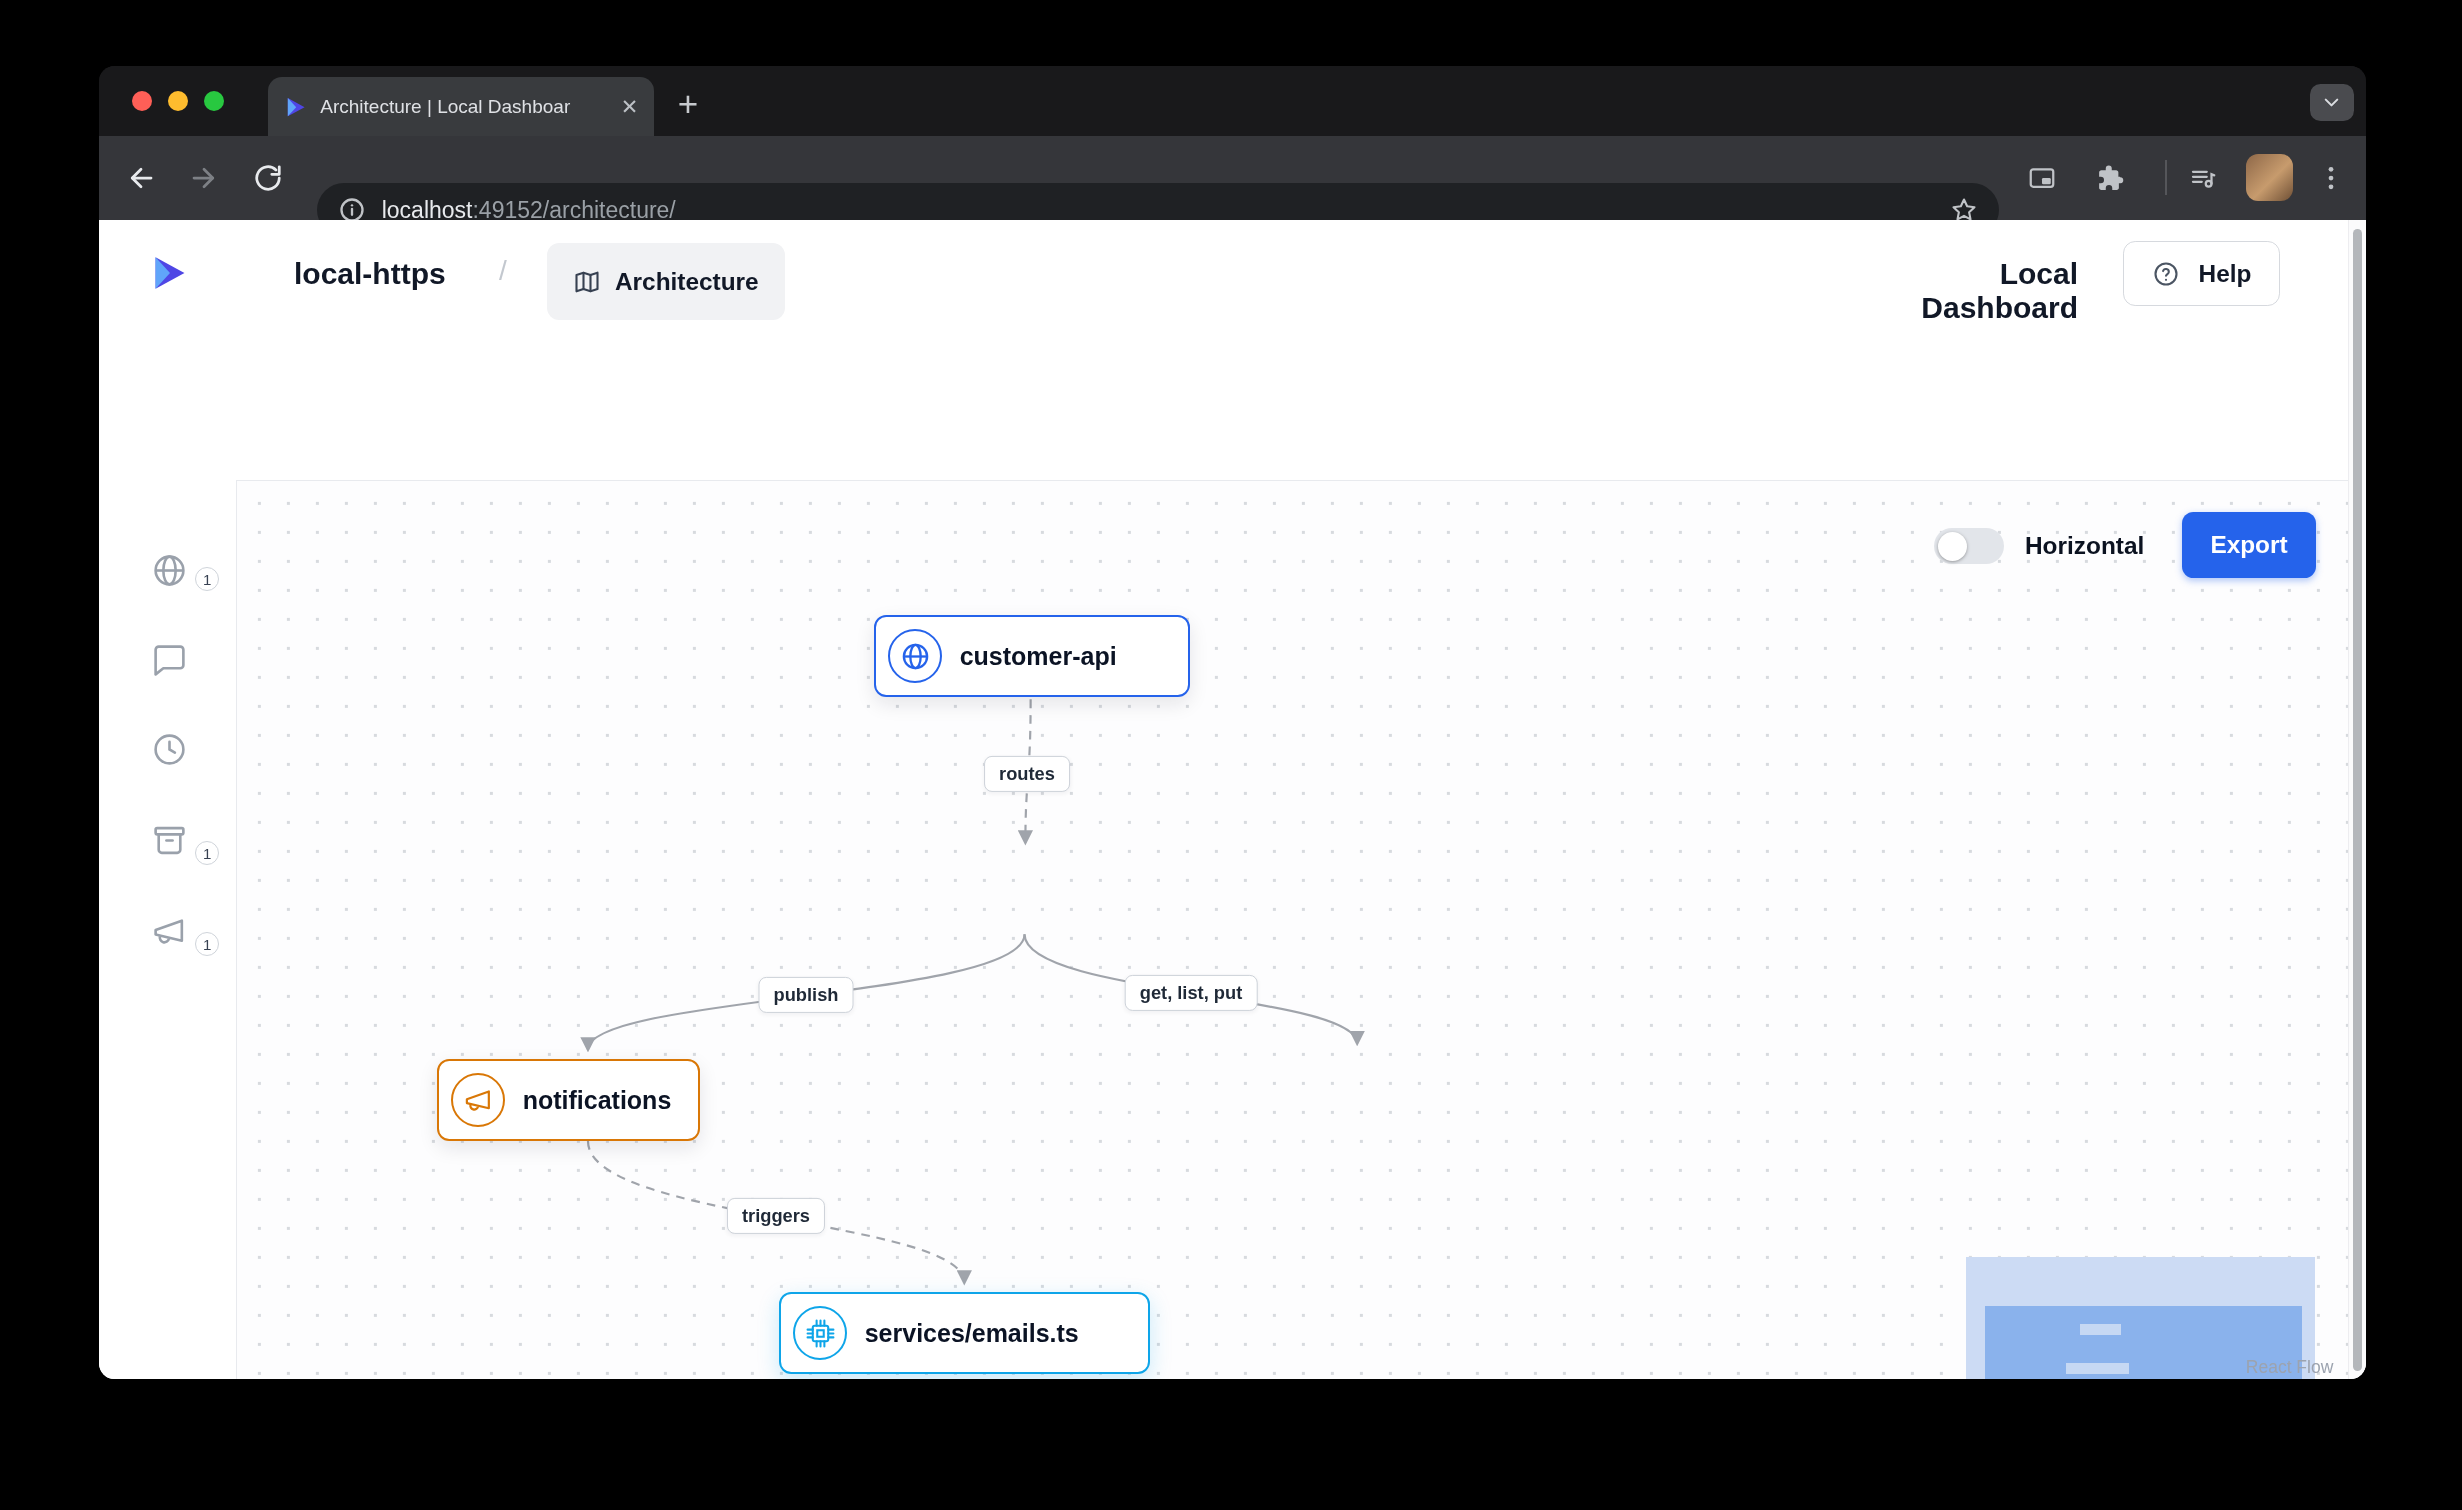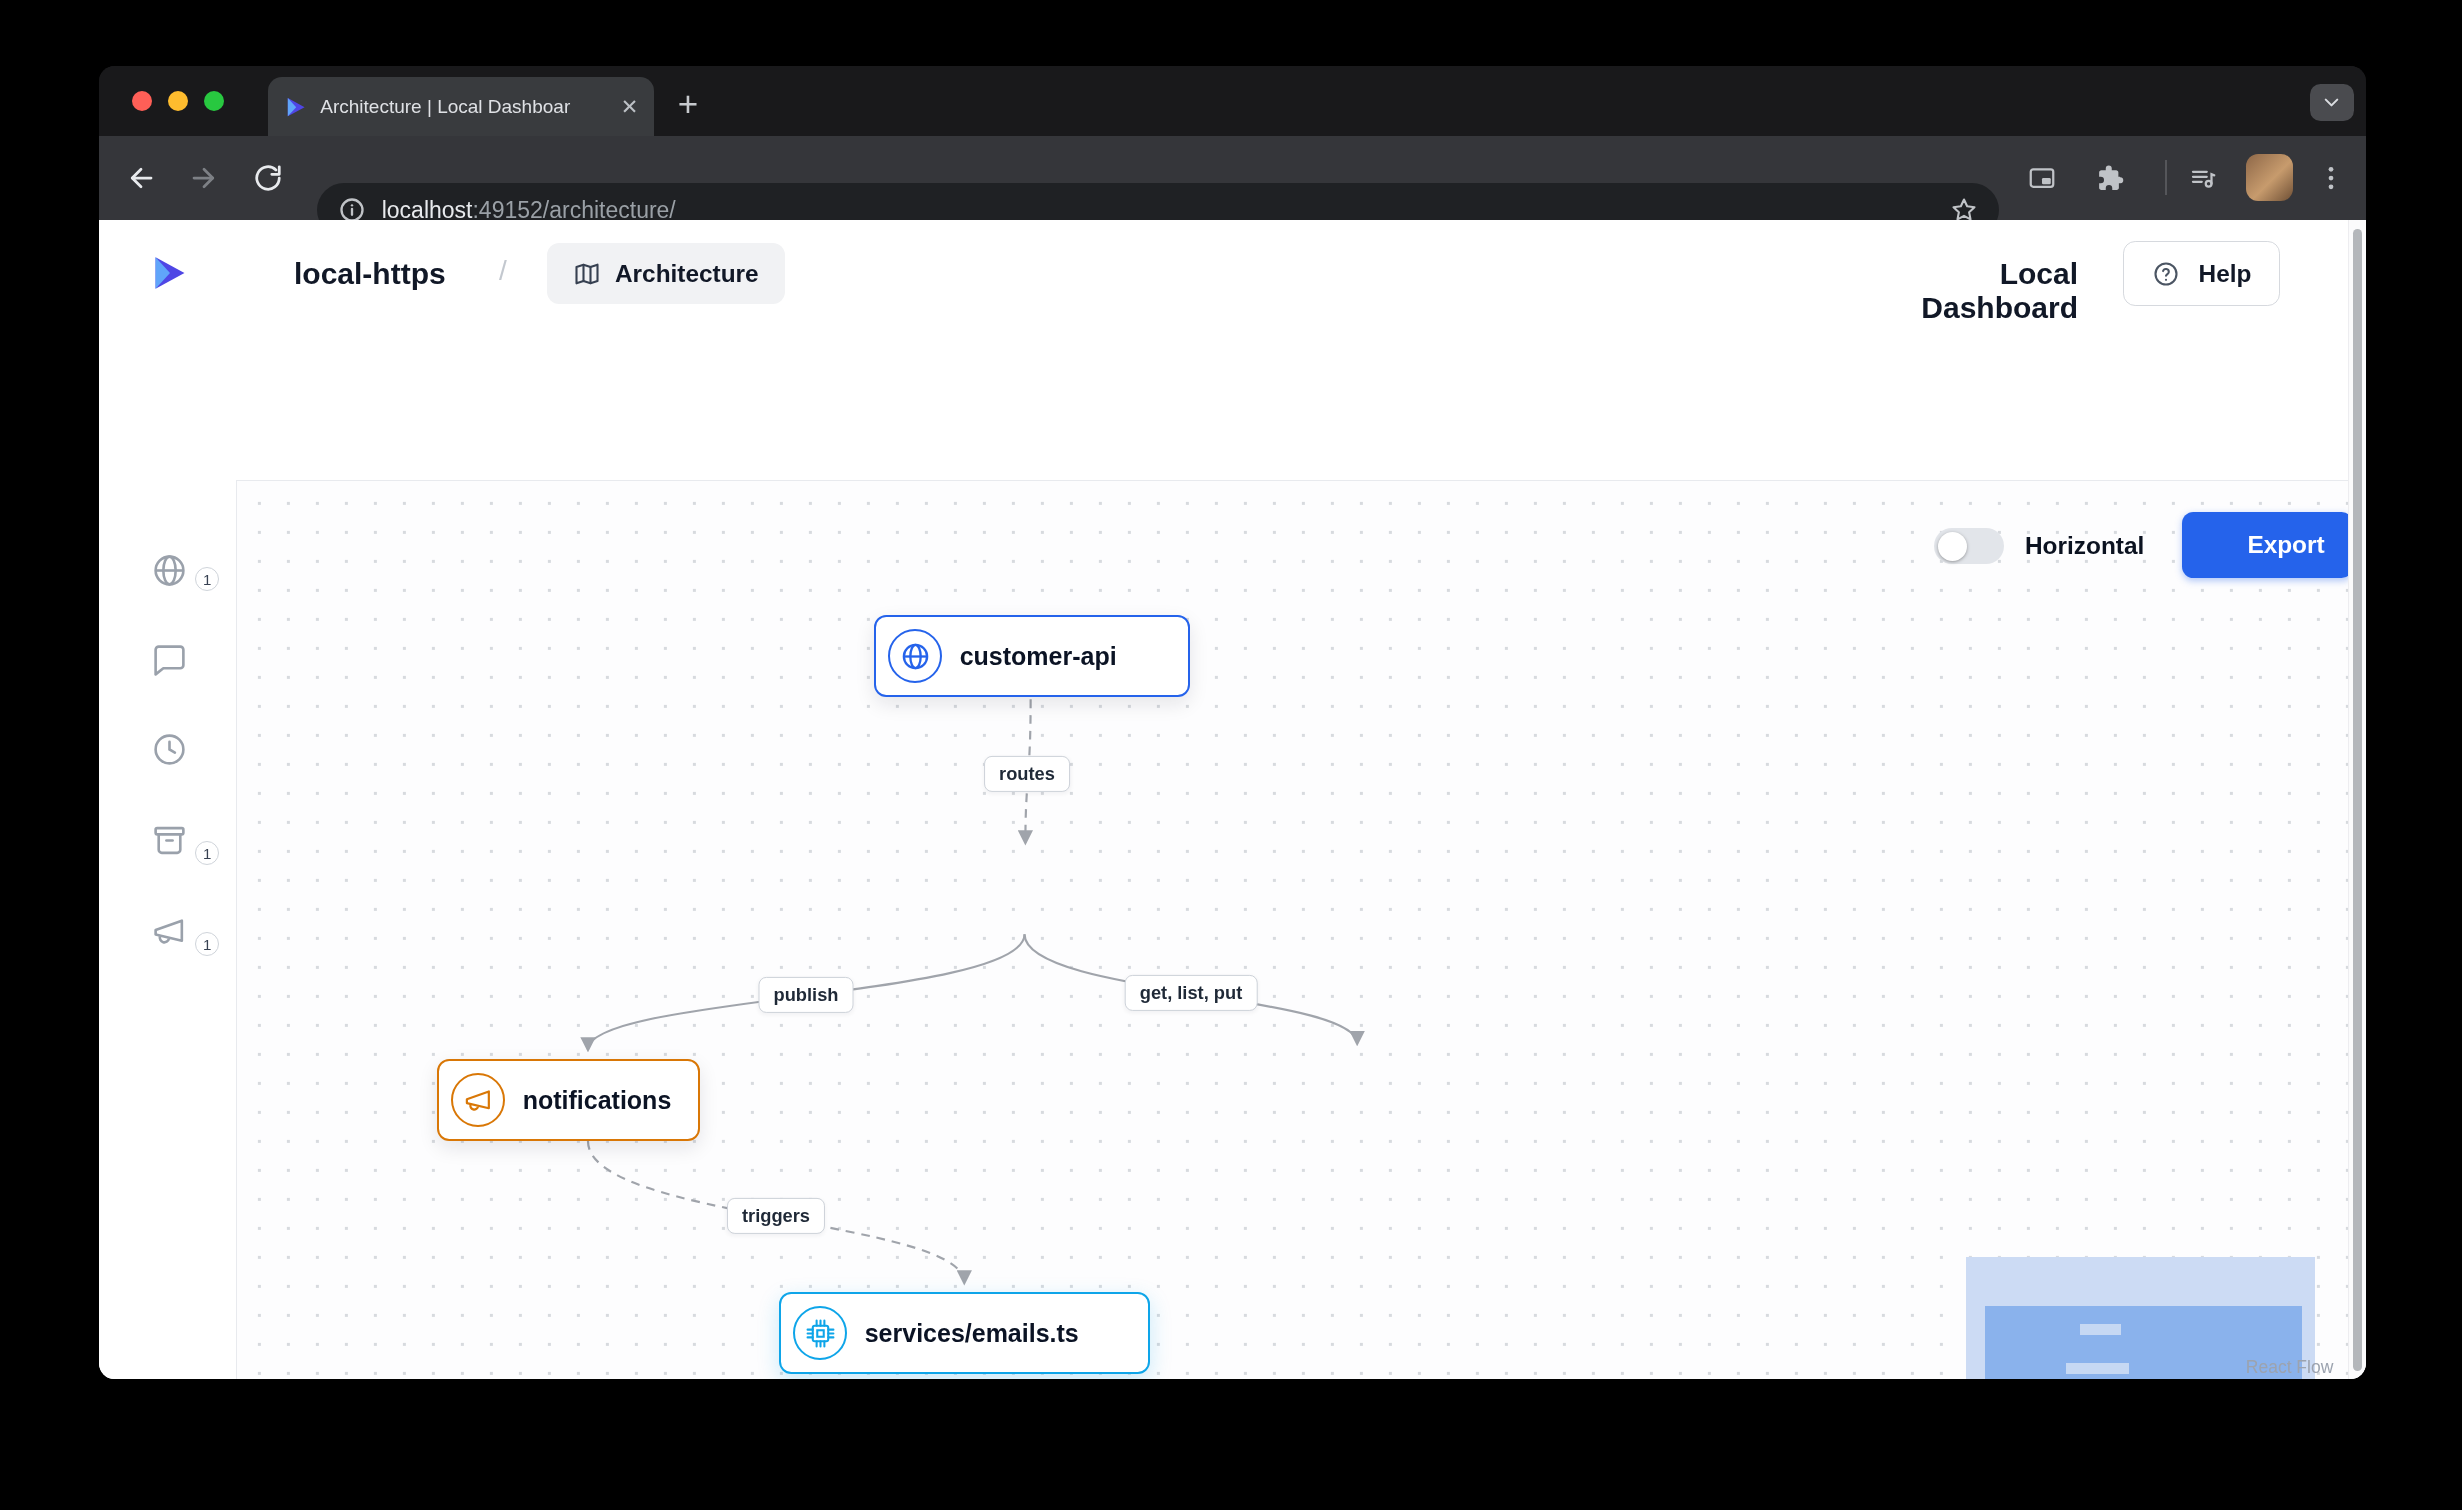--- a/index.html
+++ b/index.html
@@ -35,21 +35,21 @@
   .nav-sep{position:absolute;left:2066px;top:24.4px;width:1.7px;height:35px;background:#55565a;}
   .avatar{position:absolute;left:2147px;top:18.3px;width:47px;height:47px;border-radius:12.2px;background:linear-gradient(135deg,#8d6748 0%,#c79b6d 55%,#6e4f35 100%);}
 
   
   .page{position:relative;height:1160px;background:#ffffff;}
 
   .app-header{position:absolute;left:0;top:0;width:100%;height:107px;}
   .logo{position:absolute;left:50px;top:32px;width:42px;height:42px;}
   .project{position:absolute;left:195px;top:37px;font-size:30px;font-weight:700;color:#111827;}
   .crumb-sep{position:absolute;left:400px;top:35px;font-size:28px;color:#c3c8cf;}
-  .arch-btn{position:absolute;left:448px;top:23px;height:61px;padding:0 26px;border-radius:12.2px;background:#f1f2f4;display:flex;align-items:center;gap:14px;color:#111827;font-size:24.4px;font-weight:600;}
+  .arch-btn{position:absolute;left:448px;top:23px;height:61px;padding:8px 26px;border-radius:12.2px;background:#f1f2f4;display:flex;align-items:center;gap:14px;color:#111827;font-size:24.4px;font-weight:600;}
   .arch-btn svg{width:28px;height:28px;color:#374151;}
   .dash-title{position:absolute;left:1757px;top:37px;width:222px;text-align:right;font-size:30px;font-weight:700;color:#111827;}
   .help-btn{position:absolute;left:2024px;top:21px;width:157px;height:65px;border-radius:12.2px;background:#fff;border:1.7px solid #d6d9de;box-sizing:border-box;display:flex;align-items:center;justify-content:center;gap:19px;font-size:24.4px;font-weight:600;color:#111827;}
   .help-btn svg{width:28px;height:28px;color:#4b5563;}
 
   .side-rail{position:absolute;left:0;top:260px;width:137px;height:899px;background:#fff;}
   .rail-item{position:absolute;left:52px;width:37px;height:37px;color:#9aa1ab;}
   .rail-item svg{width:37px;height:37px;}
   .rail-badge{position:absolute;left:96px;width:24.4px;height:24.4px;border-radius:50%;background:#fff;border:1.3px solid #cfd4da;box-sizing:border-box;font-size:15px;color:#374151;display:flex;align-items:center;justify-content:center;}
 
@@ -63,21 +63,21 @@
   .node{position:absolute;height:82px;background:#fff;border:2.6px solid var(--c);border-radius:12.2px;box-sizing:border-box;display:flex;align-items:center;padding-left:12.2px;gap:17.5px;box-shadow:0 7px 19px rgba(15,23,42,.10);}
   .node-icon{width:54px;height:54px;border:2.6px solid var(--c);border-radius:50%;box-sizing:border-box;display:flex;align-items:center;justify-content:center;color:var(--c);flex:none;background:#fff;}
   .node-icon svg{width:31px;height:31px;}
   .node-label{font-size:25px;font-weight:700;color:#0b1324;white-space:nowrap;}
 
   .edge-label{position:absolute;transform:translate(-50%,-50%);background:#fff;border:1.3px solid #cdd2d9;border-radius:7.9px;padding:6.1px 14px;font-size:18.3px;font-weight:700;color:#1f2937;white-space:nowrap;box-shadow:0 1.7px 4.4px rgba(15,23,42,.05);}
 
   .toggle{position:absolute;left:1697px;top:47px;width:70px;height:36px;border-radius:18.3px;background:#e2e5ea;}
   .toggle-knob{position:absolute;left:3.5px;top:3.5px;width:29px;height:29px;border-radius:50%;background:#fff;box-shadow:0 0.9px 3.5px rgba(0,0,0,.35);}
   .toggle-label{position:absolute;left:1788px;top:51px;font-size:24.4px;font-weight:600;color:#0b1220;}
-  .export-btn{position:absolute;left:1945px;top:31px;width:134px;height:66px;border-radius:11.4px;background:#2563eb;color:#fff;font-size:24.4px;font-weight:600;display:flex;align-items:center;justify-content:center;box-shadow:0 2.6px 7px rgba(37,99,235,.35);padding-left:37px;}
+  .export-btn{position:absolute;left:1945px;top:31px;width:134px;height:66px;border-radius:11.4px;background:#2563eb;color:#fff;font-size:24.4px;font-weight:600;display:flex;align-items:center;justify-content:center;box-shadow:0 2.6px 7px rgba(37,99,235,.35);}
 
   .minimap{position:absolute;left:1729px;top:776px;width:349px;height:265px;background:#ccdbf4;}
   .mm-viewport{position:absolute;left:19px;top:49px;width:317px;height:166px;background:#8ab2ec;}
   .mm-node{position:absolute;height:11.4px;background:#c6d8f3;}
   .attribution{position:absolute;right:15.7px;bottom:1.7px;font-size:17.5px;color:#9ca3af;}
 
   .page-scrollbar{position:absolute;right:0;top:0;width:17.5px;height:1160px;background:#fbfbfc;border-left:0.9px solid #ededf0;}
   .page-scroll-thumb{position:absolute;left:4.4px;top:8.7px;width:8.7px;height:1142px;border-radius:4.4px;background:#b4b7bb;}
   svg{display:block;}
 </style>

